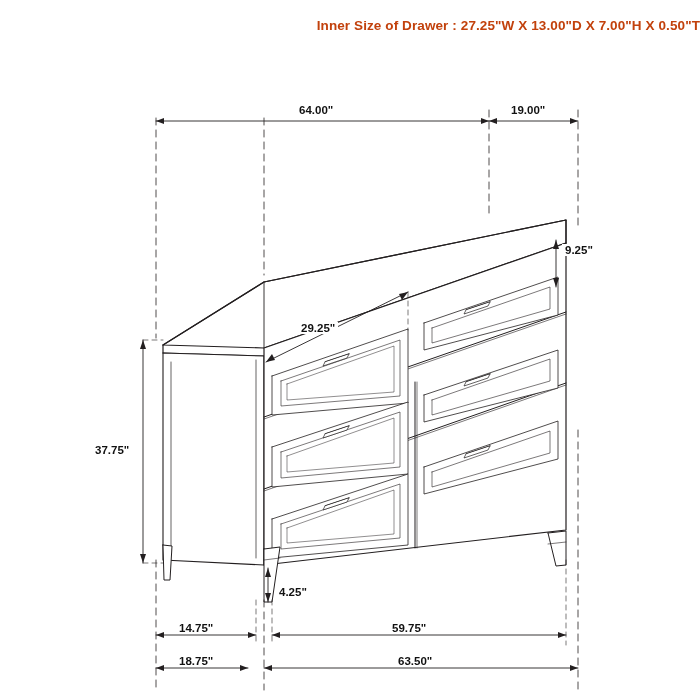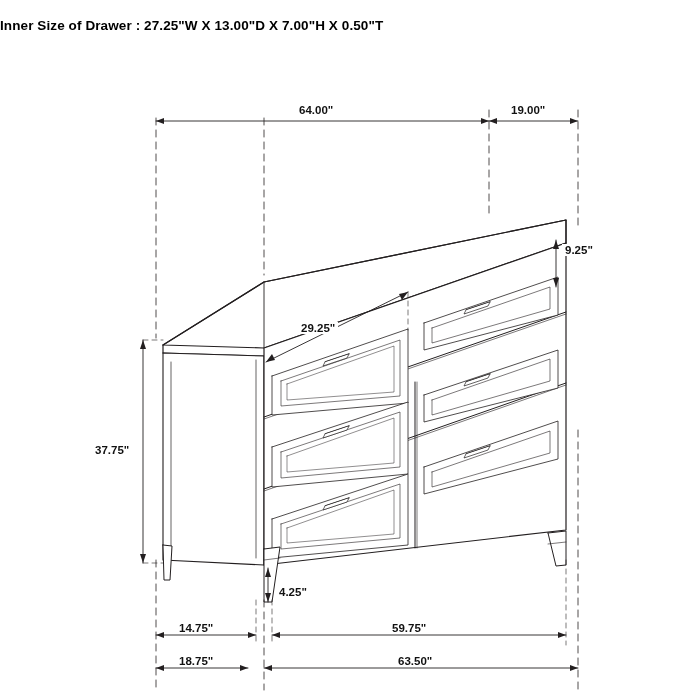--- a/index.html
+++ b/index.html
@@ -18,25 +18,25 @@
   #stage {
     position: relative;
     width: 700px;
     height: 700px;
   }
   #title {
     position: absolute;
     top: 18px;
     left: 0;
     width: 700px;
-    text-align: left;
+    text-align: right;
     font-size: 13.5px;
     font-weight: bold;
     letter-spacing: 0.1px;
-    color: #000000;
+    color: #c2410c;
   }
   svg#drawing {
     position: absolute;
     top: 0;
     left: 0;
   }
   .dimlabel {
     position: absolute;
     font-size: 11.5px;
     font-weight: bold;

